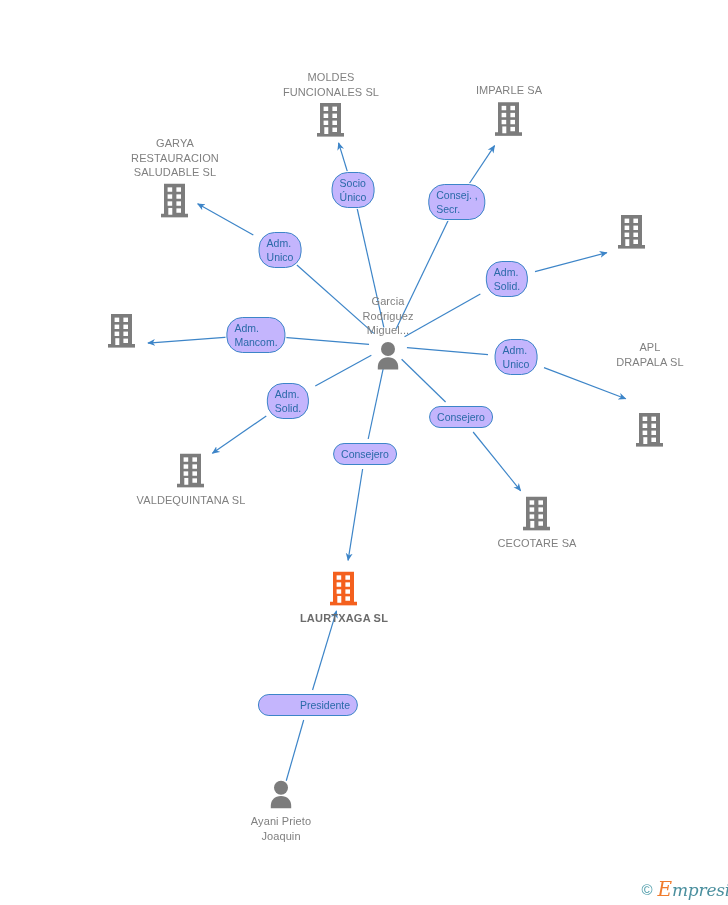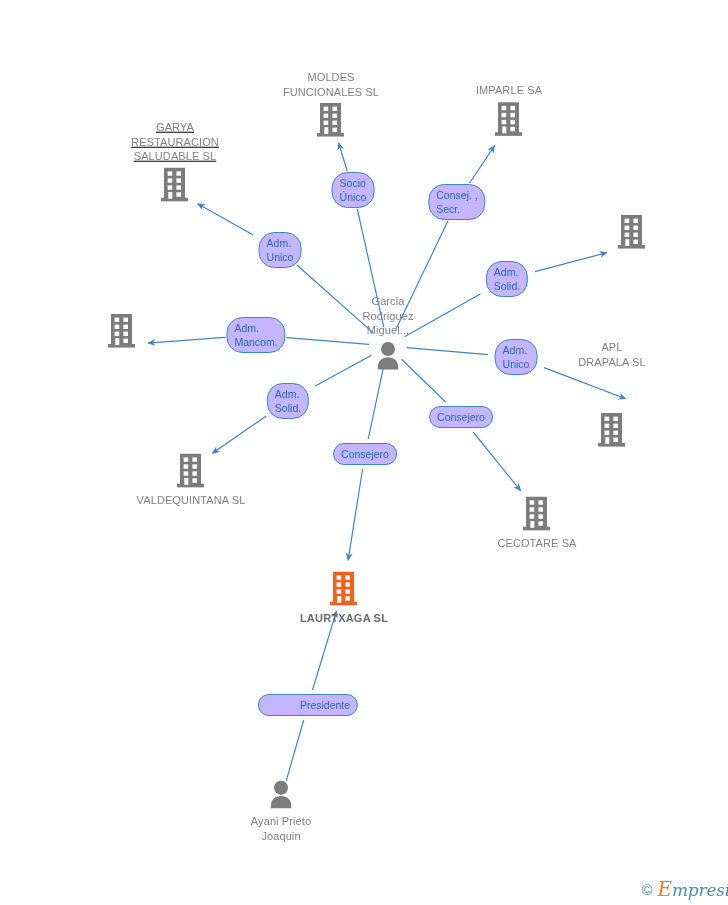--- a/index.html
+++ b/index.html
@@ -160,21 +160,21 @@
             <rect x="7.6" y="4.6" width="4.6" height="4.4" fill="#ffffff"></rect>
             <rect x="16.4" y="4.6" width="4.6" height="4.4" fill="#ffffff"></rect>
             <rect x="7.6" y="11.6" width="4.6" height="4.4" fill="#ffffff"></rect>
             <rect x="16.4" y="11.6" width="4.6" height="4.4" fill="#ffffff"></rect>
             <rect x="7.6" y="18.6" width="4.6" height="4.4" fill="#ffffff"></rect>
             <rect x="16.4" y="18.6" width="4.6" height="4.4" fill="#ffffff"></rect>
             <rect x="8.3" y="25.2" width="4" height="6.8" fill="#ffffff"></rect>
             <rect x="16.4" y="25.6" width="4.6" height="4.4" fill="#ffffff"></rect>
           </svg></span>
       </div>
-      <div class="node label-top" style="left: 155px; top: 161px; text-decoration: underline;">
+      <div class="node label-top" style="left: 155px; top: 177px;">
         <div class="node-label">GARYA
 RESTAURACION
 SALUDABLE SL</div>
         <span class="node-icon"><svg width="30" height="36" viewBox="0 0 30 36">
             <rect x="4" y="1" width="21" height="31" fill="#7c7c7c"></rect>
             <rect x="1" y="31" width="27" height="3.6" fill="#7c7c7c"></rect>
             <rect x="7.6" y="4.6" width="4.6" height="4.4" fill="#ffffff"></rect>
             <rect x="16.4" y="4.6" width="4.6" height="4.4" fill="#ffffff"></rect>
             <rect x="7.6" y="11.6" width="4.6" height="4.4" fill="#ffffff"></rect>
             <rect x="16.4" y="11.6" width="4.6" height="4.4" fill="#ffffff"></rect>
@@ -205,21 +205,21 @@
             <rect x="7.6" y="4.6" width="4.6" height="4.4" fill="#ffffff"></rect>
             <rect x="16.4" y="4.6" width="4.6" height="4.4" fill="#ffffff"></rect>
             <rect x="7.6" y="11.6" width="4.6" height="4.4" fill="#ffffff"></rect>
             <rect x="16.4" y="11.6" width="4.6" height="4.4" fill="#ffffff"></rect>
             <rect x="7.6" y="18.6" width="4.6" height="4.4" fill="#ffffff"></rect>
             <rect x="16.4" y="18.6" width="4.6" height="4.4" fill="#ffffff"></rect>
             <rect x="8.3" y="25.2" width="4" height="6.8" fill="#ffffff"></rect>
             <rect x="16.4" y="25.6" width="4.6" height="4.4" fill="#ffffff"></rect>
           </svg></span>
       </div>
-      <div class="node label-top" style="left: 592px; top: 394px; gap: 40px;">
+      <div class="node label-top" style="left: 630px; top: 394px; gap: 40px;">
         <div class="node-label">APL
 DRAPALA SL</div>
         <span class="node-icon"><svg width="30" height="36" viewBox="0 0 30 36">
             <rect x="4" y="1" width="21" height="31" fill="#7c7c7c"></rect>
             <rect x="1" y="31" width="27" height="3.6" fill="#7c7c7c"></rect>
             <rect x="7.6" y="4.6" width="4.6" height="4.4" fill="#ffffff"></rect>
             <rect x="16.4" y="4.6" width="4.6" height="4.4" fill="#ffffff"></rect>
             <rect x="7.6" y="11.6" width="4.6" height="4.4" fill="#ffffff"></rect>
             <rect x="16.4" y="11.6" width="4.6" height="4.4" fill="#ffffff"></rect>
             <rect x="7.6" y="18.6" width="4.6" height="4.4" fill="#ffffff"></rect>

